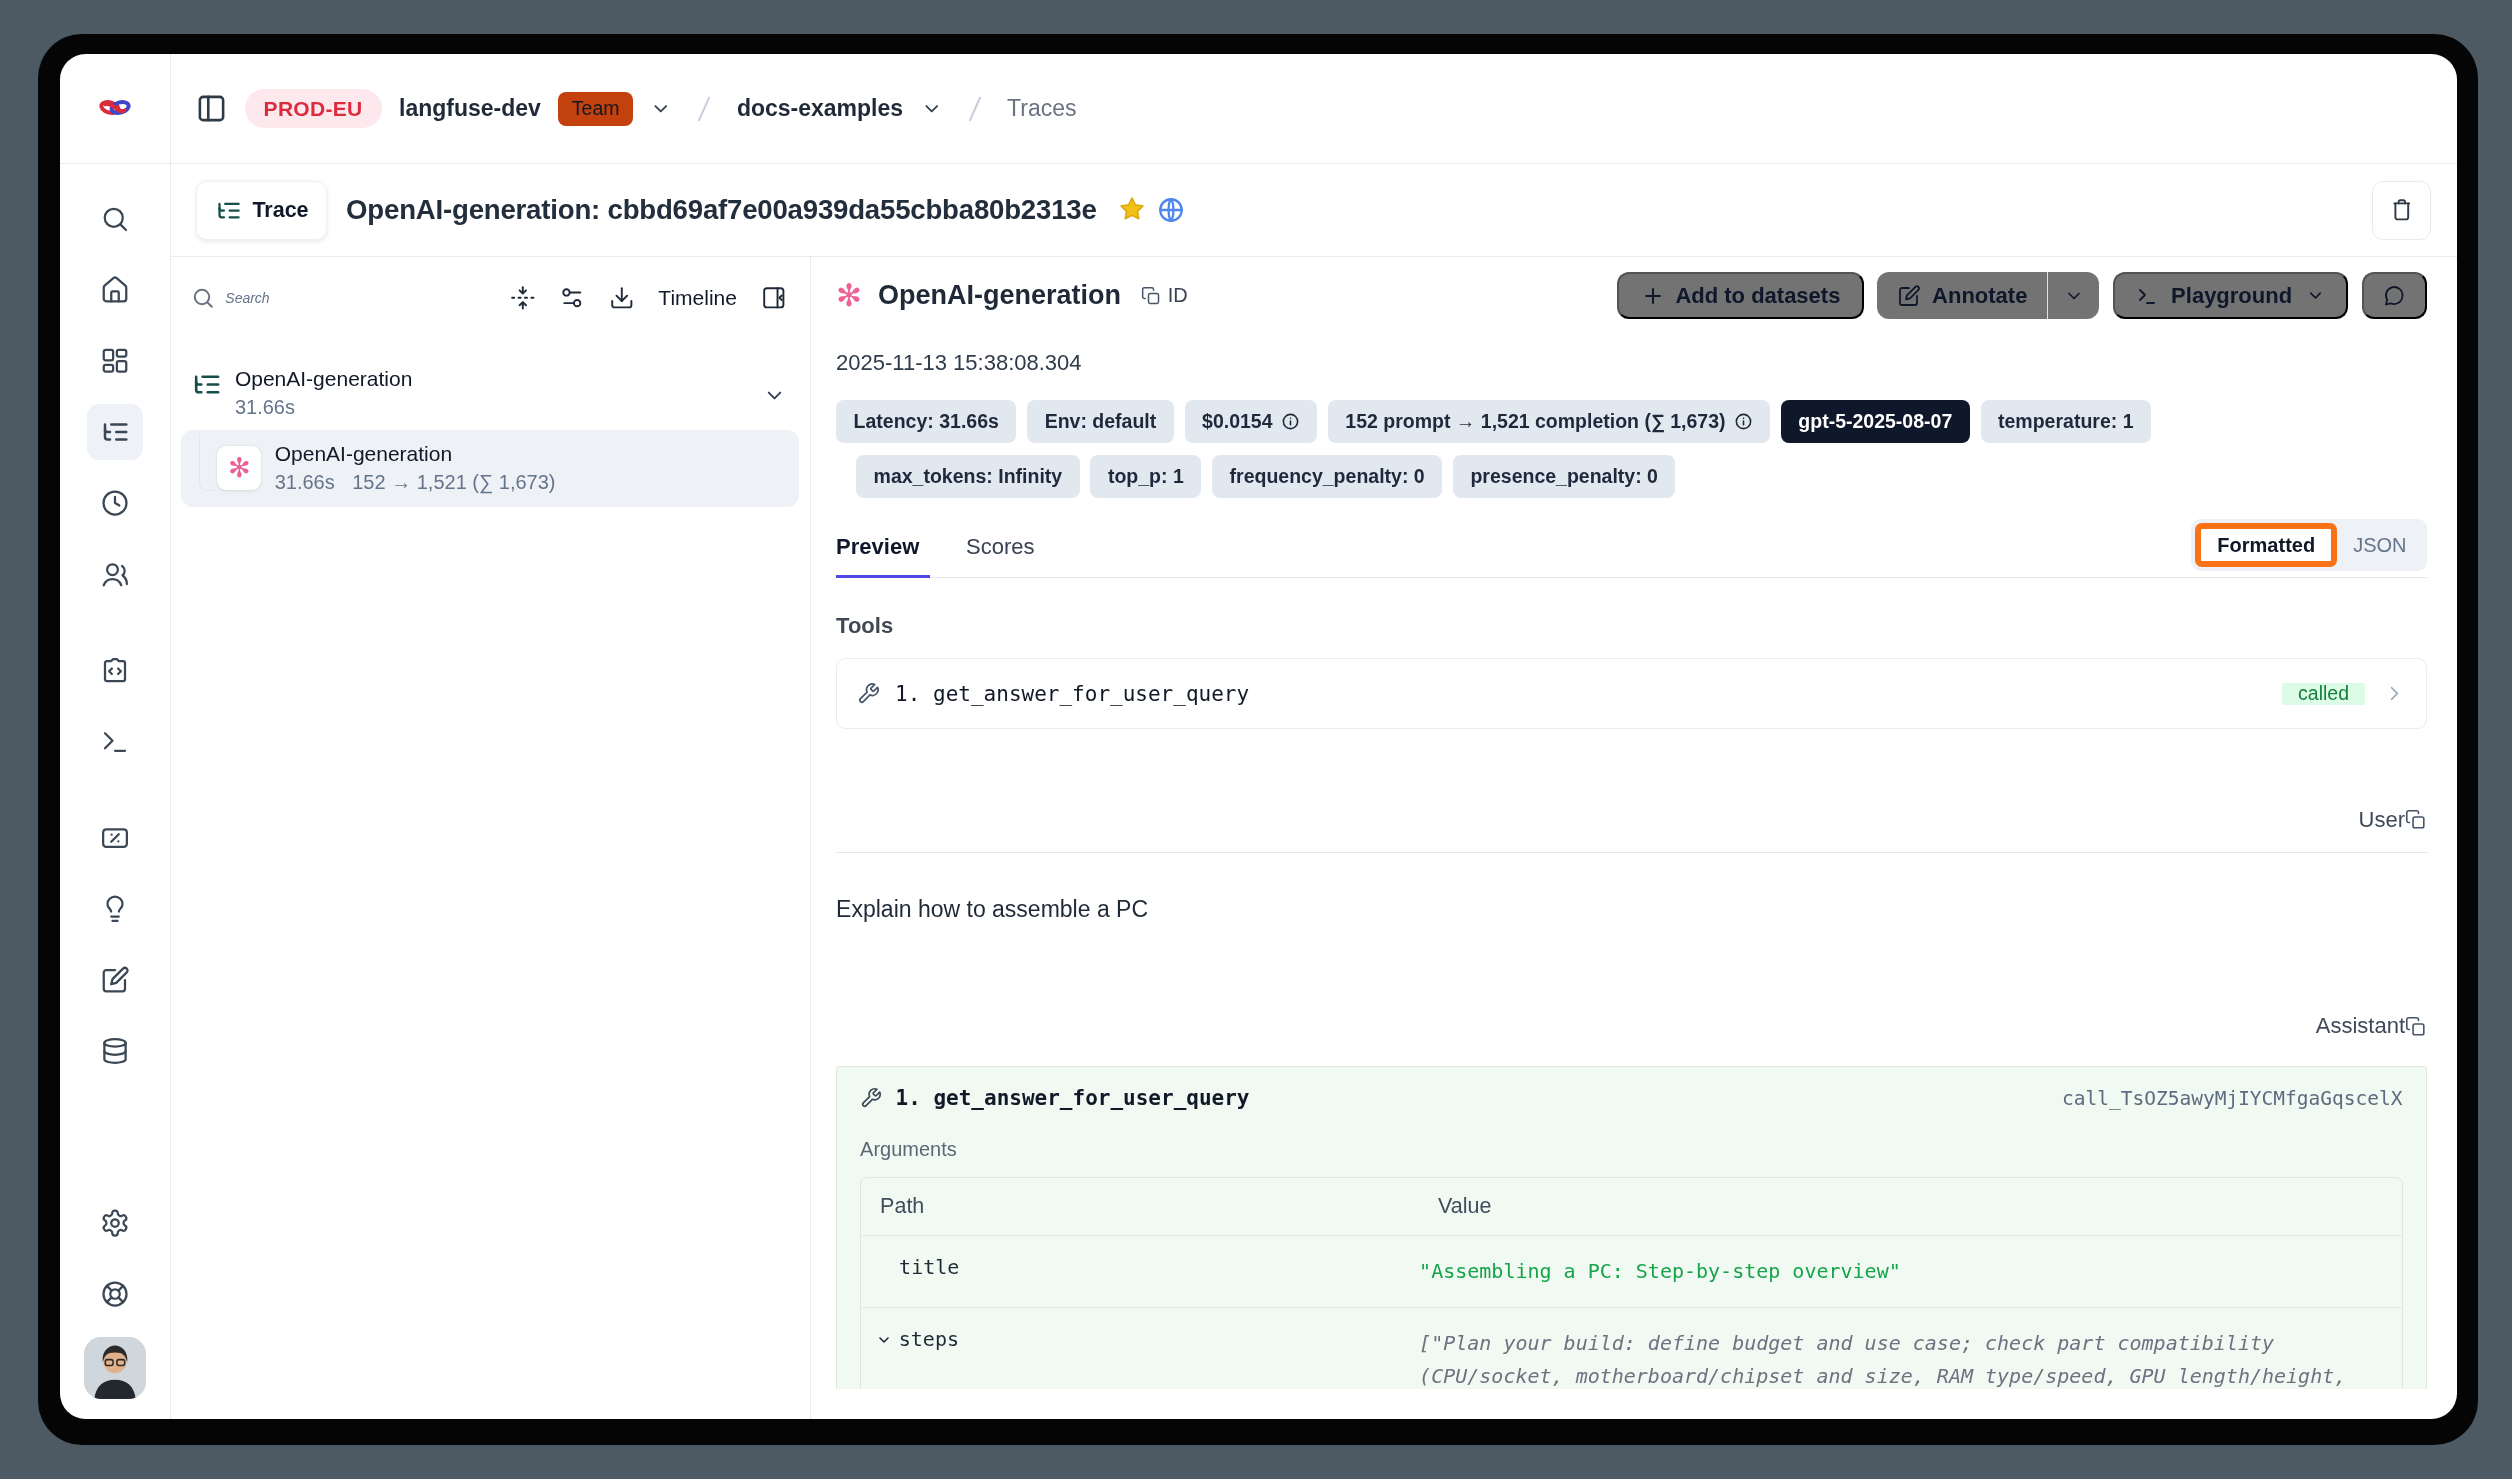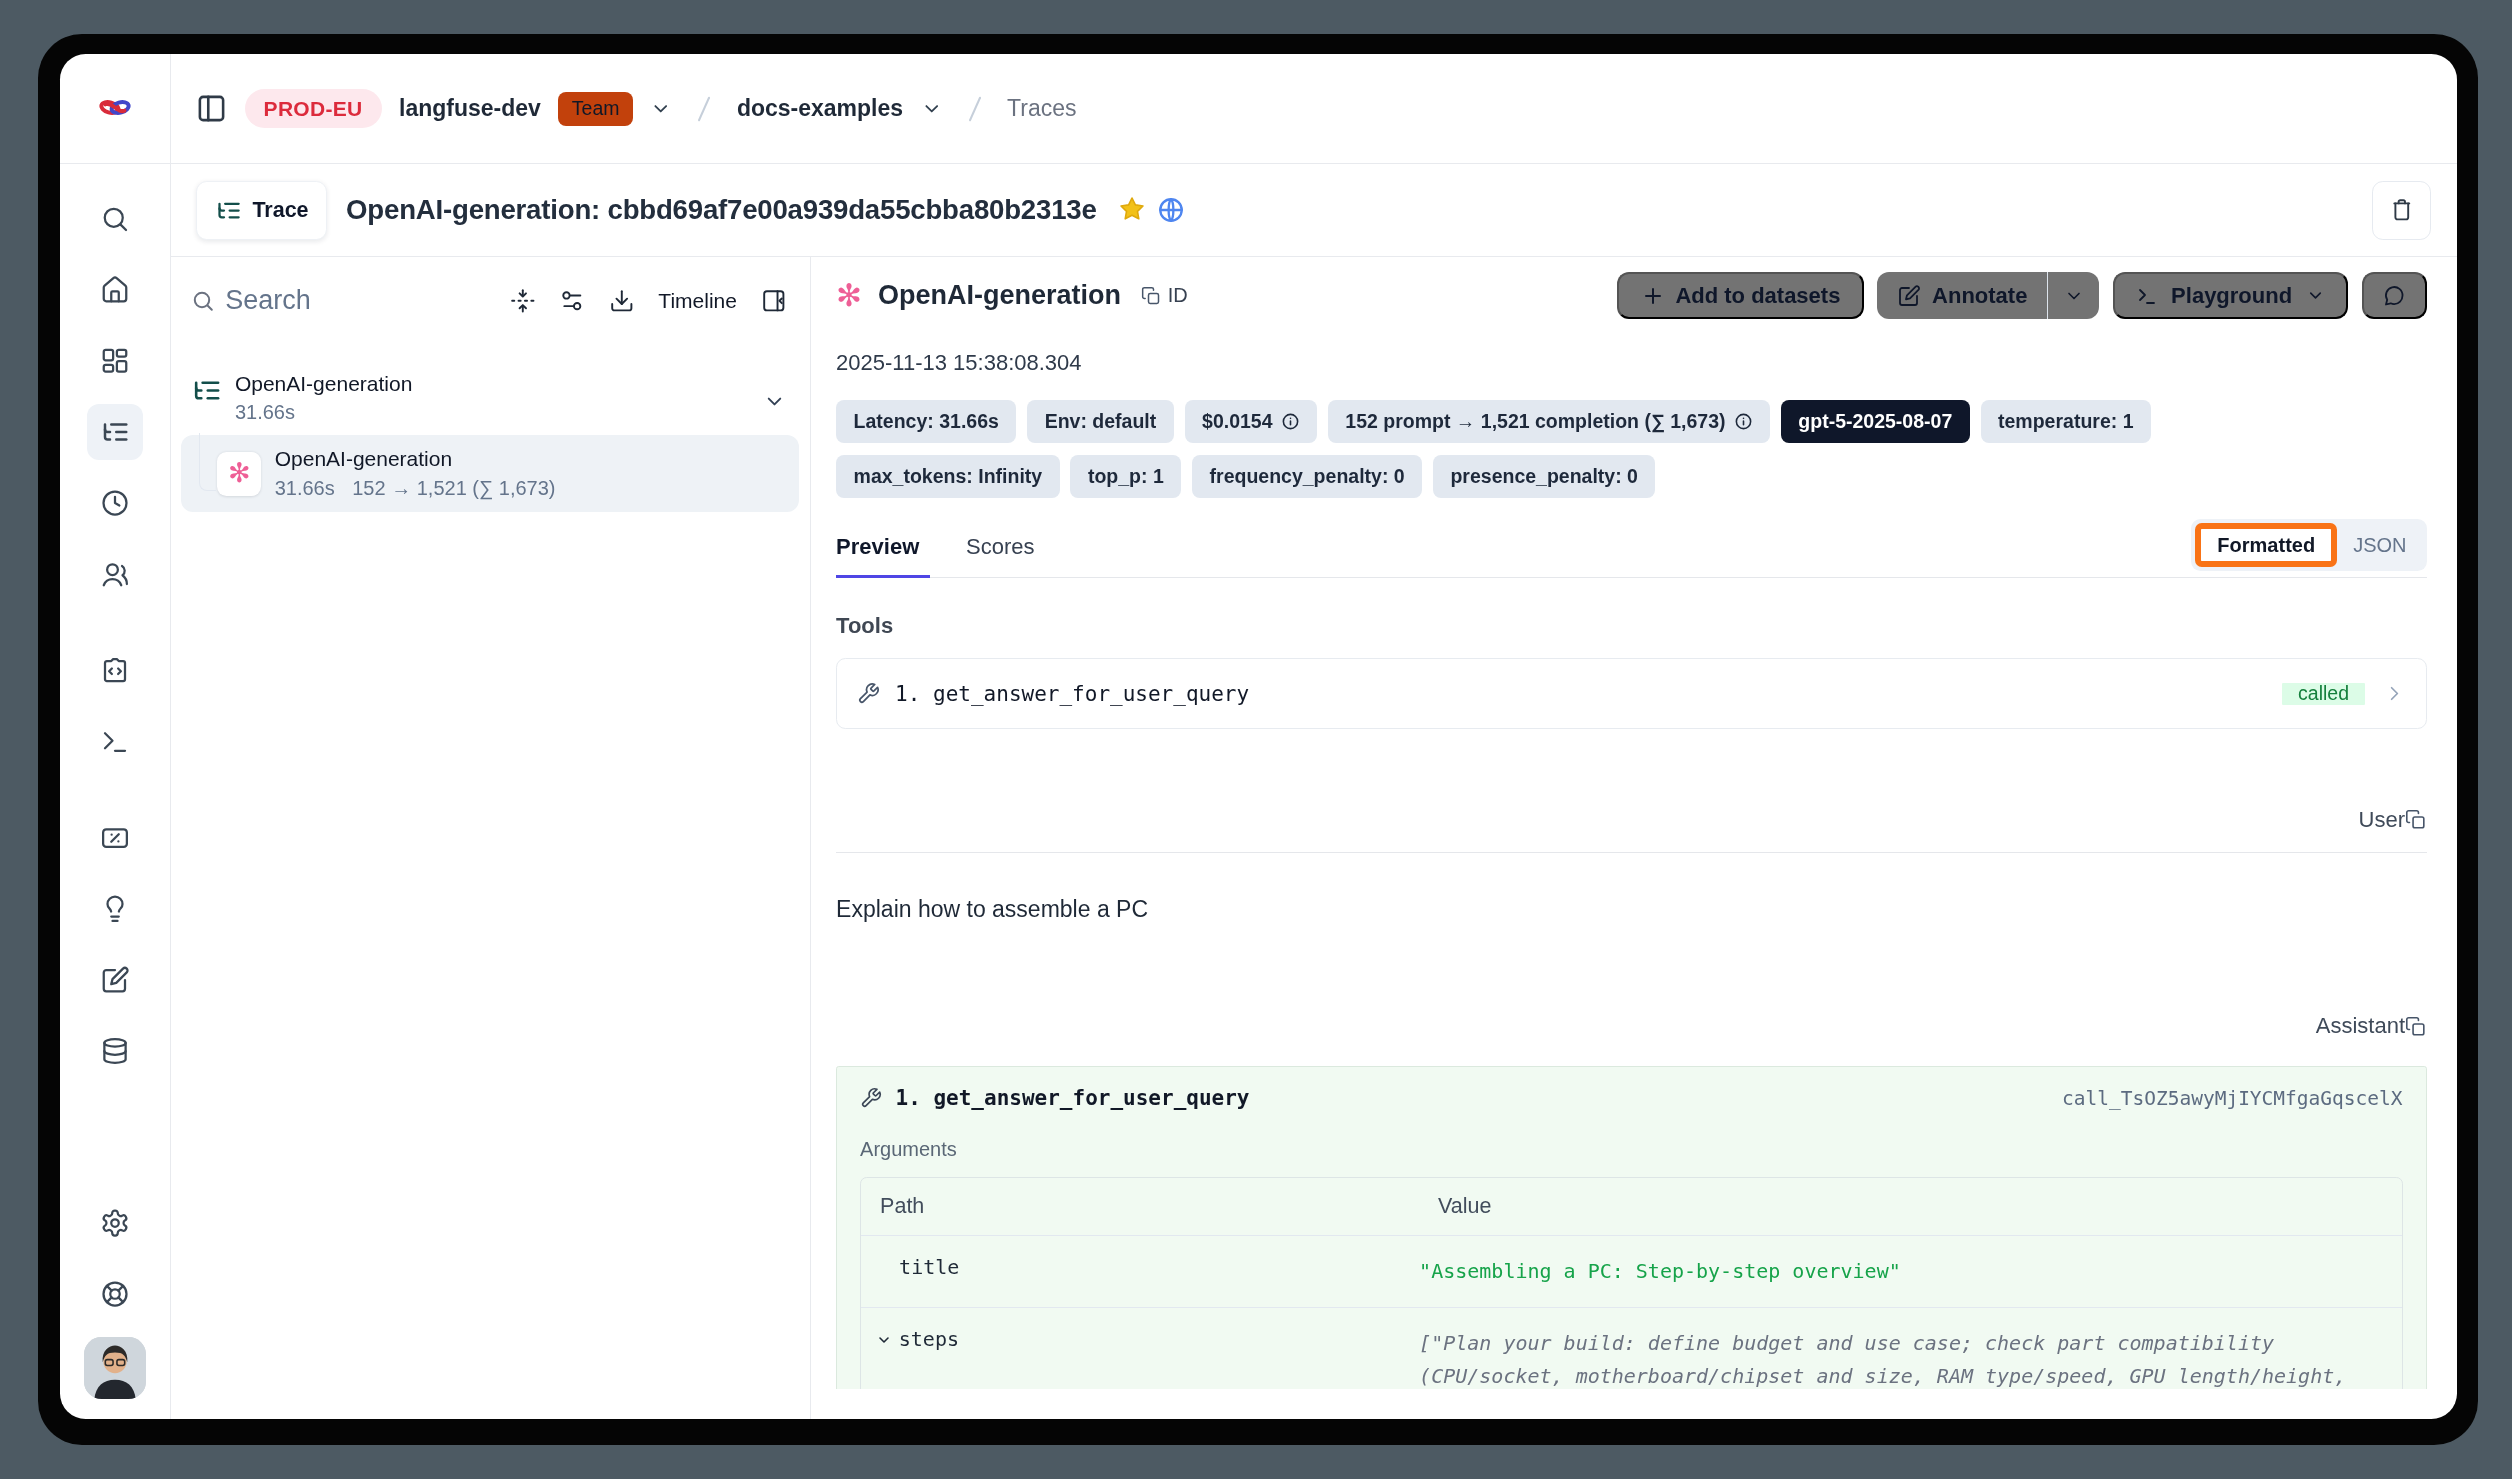--- a/index.html
+++ b/index.html
@@ -46,21 +46,21 @@
   .trash-btn { margin-left:auto; width:59px; height:59px; border-radius:10.8px; border:1.3px solid #e6eaf0; background:#fff; display:flex; align-items:center; justify-content:center; color:#2f3a47; }
   .trash-btn svg { width:25.6px; height:25.6px; }
 
   .bodyrow { flex:1; display:flex; min-height:0; }
 
   
   .treepanel { width:640px; border-right:1.3px solid #e8eaee; flex-shrink:0; position:relative; }
   .tree-toolbar { margin:28px 23px 0 20px; display:flex; align-items:center; }
   .search-wrap { display:flex; align-items:center; gap:10.8px; color:#64748b; flex:1; }
   .search-wrap svg { width:24px; height:24px; stroke-width:2; color:#6b7280; }
-  .search-wrap span { font-size:27px; }
+  .search-wrap span { font-size:14px;font-style:italic; }
   .tb-icons { display:flex; align-items:center; gap:24px; color:#1f2937; }
   .tb-icons svg { width:25.6px; height:25.6px; }
   .tb-label { font-size:21px; font-weight:500; color:#111827; }
   .tree-root { margin-top:56px; padding:0 24px 0 20px; display:flex; align-items:flex-start; position:relative; }
   .tree-root .node-ic { width:31px; height:31px; color:#134e4a; flex-shrink:0; margin-top:2.7px; }
   .node-texts { margin-left:13.4px; }
   .node-label { font-size:21px; font-weight:500; color:#111827; }
   .node-sub { margin-top:5.4px; font-size:20px; color:#64748b; }
   .root-chev { margin-left:auto; color:#334155; margin-top:17.5px; } .root-chev svg { width:23px; height:23px; }
   .connector { position:absolute; left:28px; top:176px; width:17.5px; height:58px; border-left:1.3px solid #e2e8f0; border-bottom:1.3px solid #e2e8f0; border-bottom-left-radius:8px; }
@@ -86,21 +86,21 @@
   .split { overflow:hidden; }
   .split .seg-main { display:flex; align-items:center; gap:10.8px; padding:0 20px; height:100%; }
   .split .seg-chev { display:flex; align-items:center; justify-content:center; width:52px; height:100%; border-left:1.3px solid #dde4ec; }
   .split .seg-chev svg { width:20px; height:20px; }
   .btn .chev-sm { width:19px; height:19px; margin-left:2.7px; }
   .icon-btn { width:65px; justify-content:center; }
 
   .timestamp { margin-top:31px; font-size:22px; font-weight:500; color:#2f3a4a; }
 
   .badges { margin-top:24px; display:flex; gap:10.8px; flex-wrap:wrap; }
-  .badges + .badges { margin-top:12px; }
+  .badges + .badges { margin-top:12px;margin-left:20px; }
   .badge { height:43px; padding:0 17.5px; border-radius:8px; background:#e2e8f0; color:#1e293b; font-size:19.5px; font-weight:600; display:flex; align-items:center; gap:8px; }
   .badge svg { width:19px; height:19px; stroke-width:2; }
   .badge.dark { background:#0f172a; color:#ffffff; }
 
   .tabsrow { margin-top:32px; position:relative; height:48px; }
   .tabsrow .rule { position:absolute; left:0; right:0; bottom:0; height:1.3px; background:#e5e7eb; }
   .tabs { position:absolute; left:0; bottom:0; display:flex; gap:36px; }
   .tab { font-size:22px; padding-bottom:15px; color:#374151; }
   .tab.active { color:#0f172a; font-weight:600; border-bottom:3.4px solid #4f46e5; padding-right:10.8px; }
   .view-toggle { position:absolute; right:0; bottom:6.7px; height:52px; border-radius:9.4px; background:#eef2f7; display:flex; align-items:center; padding:4px; }

